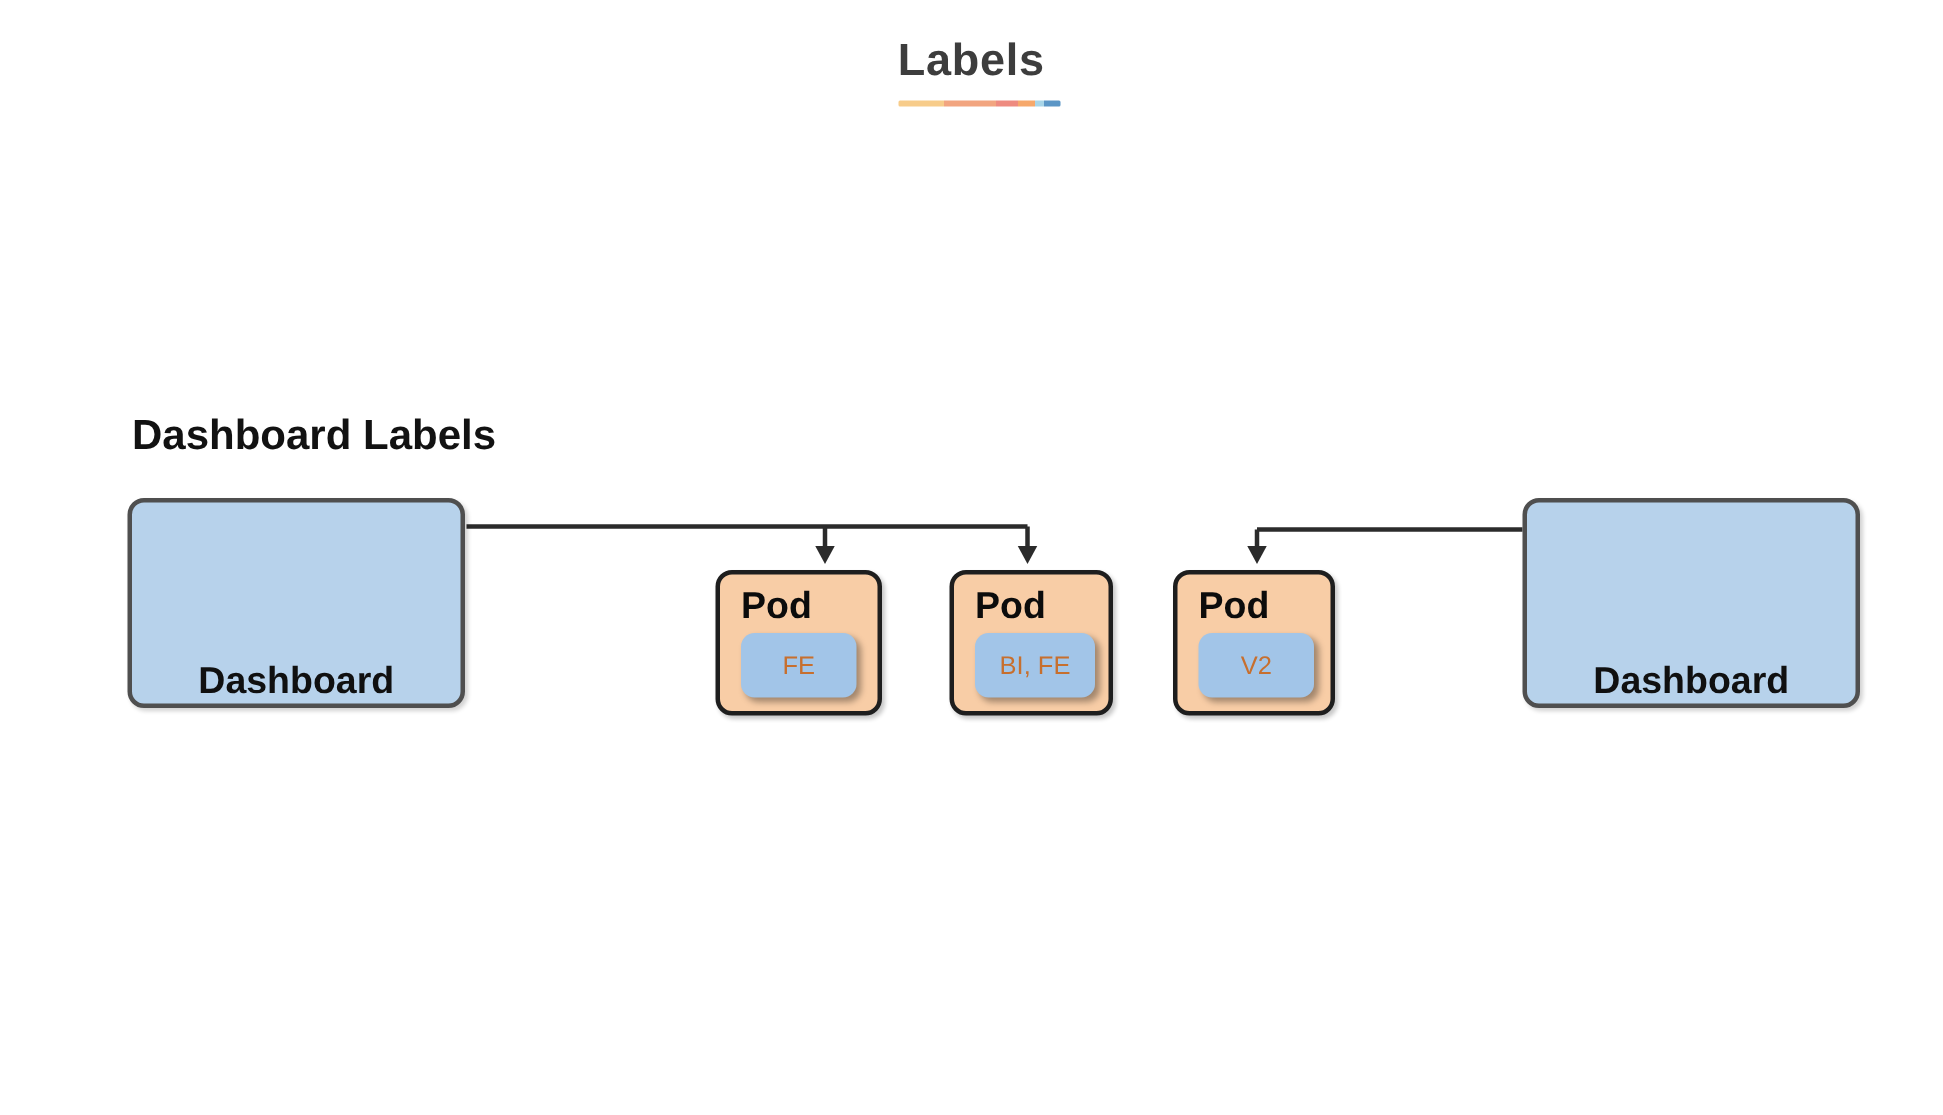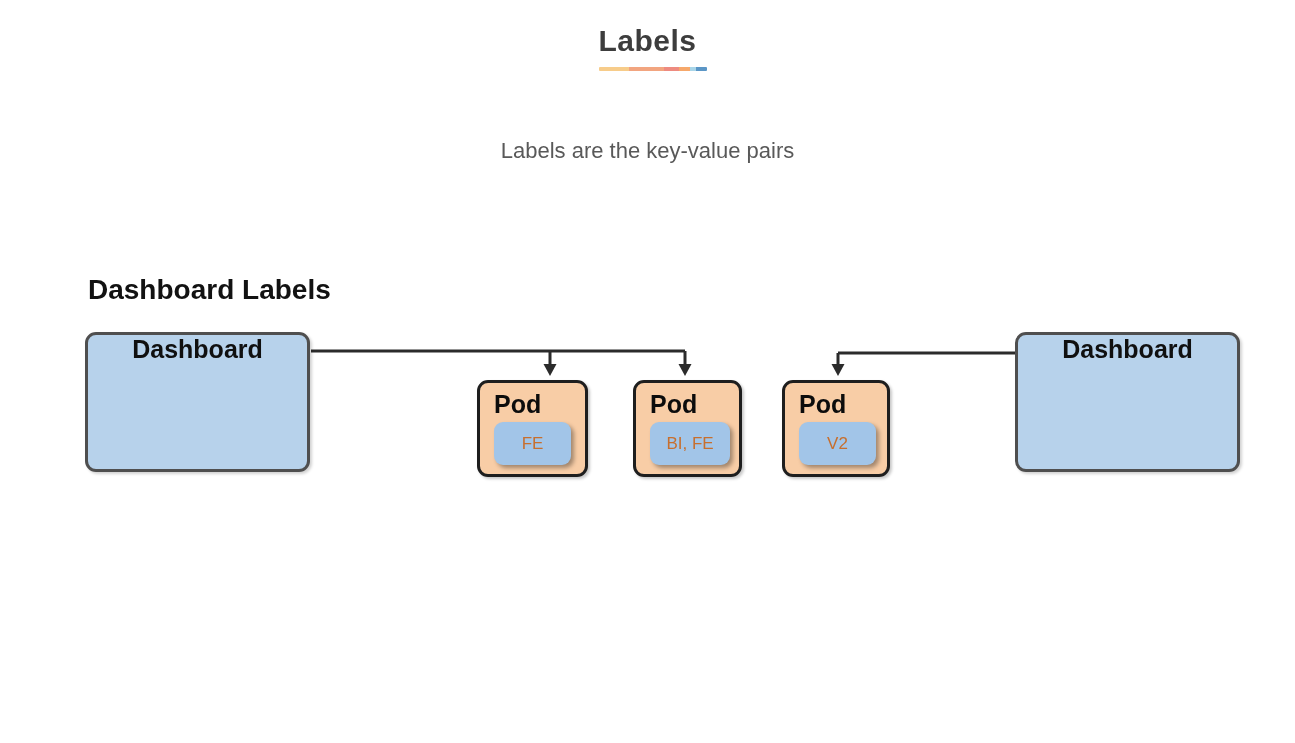--- a/index.html
+++ b/index.html
@@ -30,21 +30,21 @@
     position:absolute;top:274px;left:88px;
     font-size:28px;font-weight:bold;color:#121212;
   }
   
   .dashboard-box{
     position:absolute;
     width:225px;height:140px;
     box-sizing:border-box;
     background:var(--dashboard-fill,#b7d2eb);
     border:3px solid #4f4f4f;border-radius:11px;
-    display:flex;align-items:flex-start;justify-content:center;
+    display:flex;align-items:flex-end;justify-content:center;
     font-size:25px;font-weight:bold;color:#101010;
     box-shadow:2px 2px 3px rgba(0,0,0,.18);
   }
   #dashboard-left{left:85px;top:332px;}
   #dashboard-right{left:1015px;top:332px;}
   .pod-box{
     position:absolute;top:380px;
     height:97px;box-sizing:border-box;
     background:var(--pod-fill,#f8cda6);
     border:3px solid #1e1e1e;border-radius:11px;
@@ -86,21 +86,20 @@
   }
 </style>
 </head>
 <body>
 
 <div id="page">
 
   <div class="page-title">Labels</div>
   <div class="title-underline" id="title-underline" style="background: linear-gradient(to right, rgb(247, 204, 138) 0%, rgb(247, 204, 138) 28%, rgb(242, 165, 128) 28%, rgb(242, 165, 128) 60%, rgb(238, 139, 128) 60%, rgb(238, 139, 128) 74%, rgb(246, 168, 107) 74%, rgb(246, 168, 107) 84%, rgb(168, 213, 232) 84%, rgb(168, 213, 232) 90%, rgb(91, 150, 198) 90%, rgb(91, 150, 198) 100%);"></div>
 
-  <div class="subtitle">Labels are the key-value pairs</div>
 
   <div class="section-heading">Dashboard Labels</div>
 
   <svg id="connector-layer" viewBox="0 0 1295 743">
     <g stroke="#2b2b2b" stroke-width="3" fill="none" class="arrow-stroke">
       <path d="M311,351 H685"></path>
       <path d="M550,351 V366"></path>
       <path d="M685,351 V366"></path>
       <path d="M1015,353 H838"></path>
       <path d="M838,353 V366"></path>

